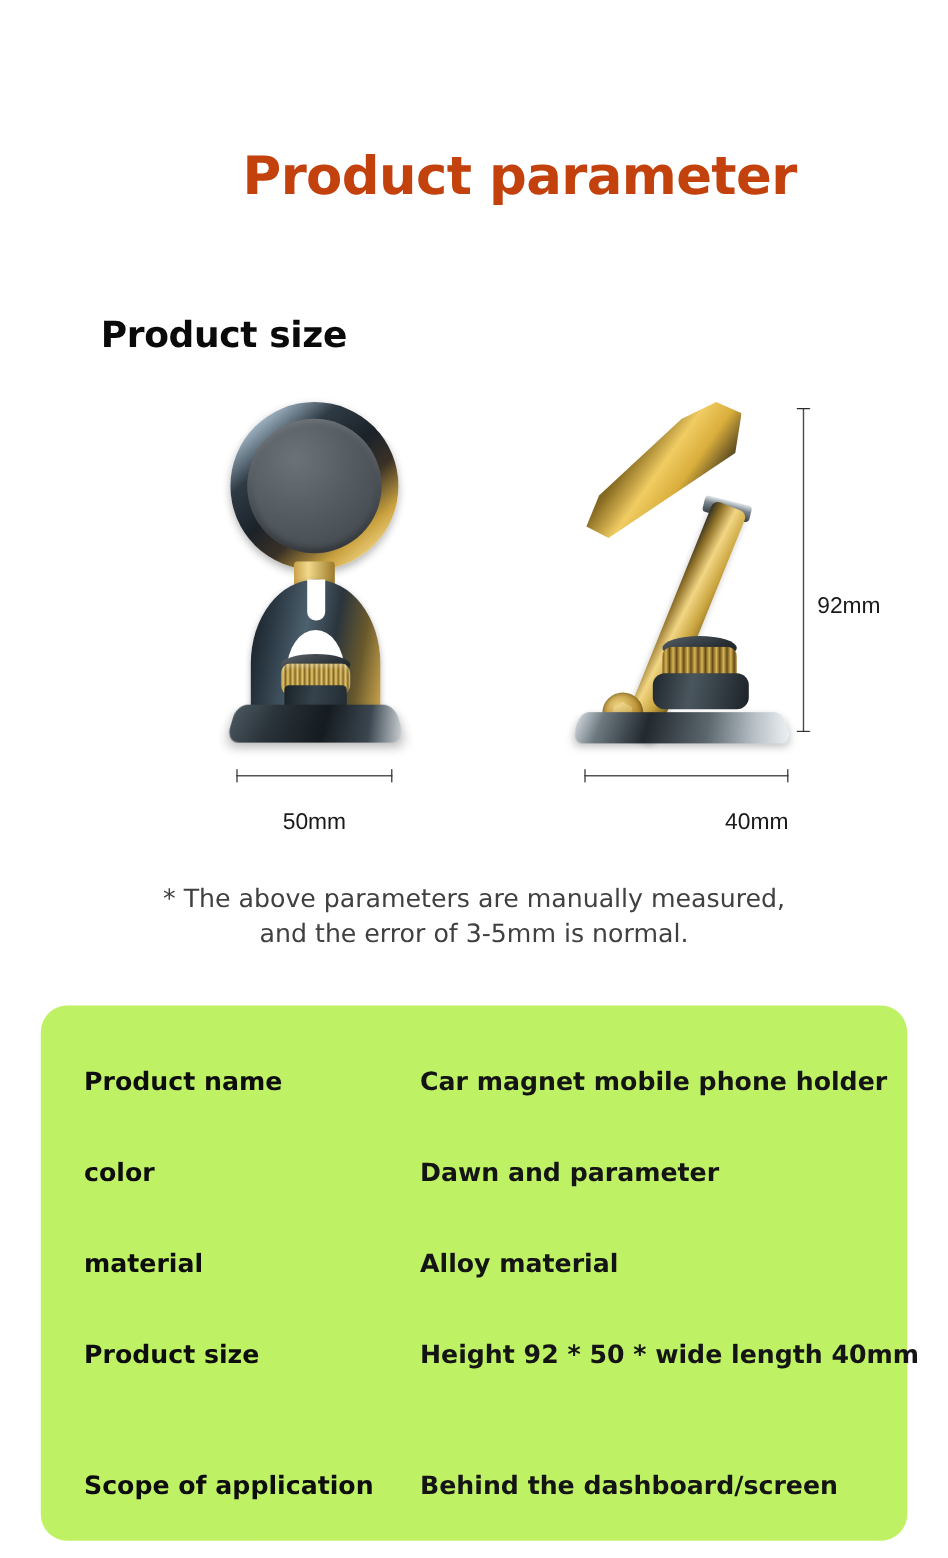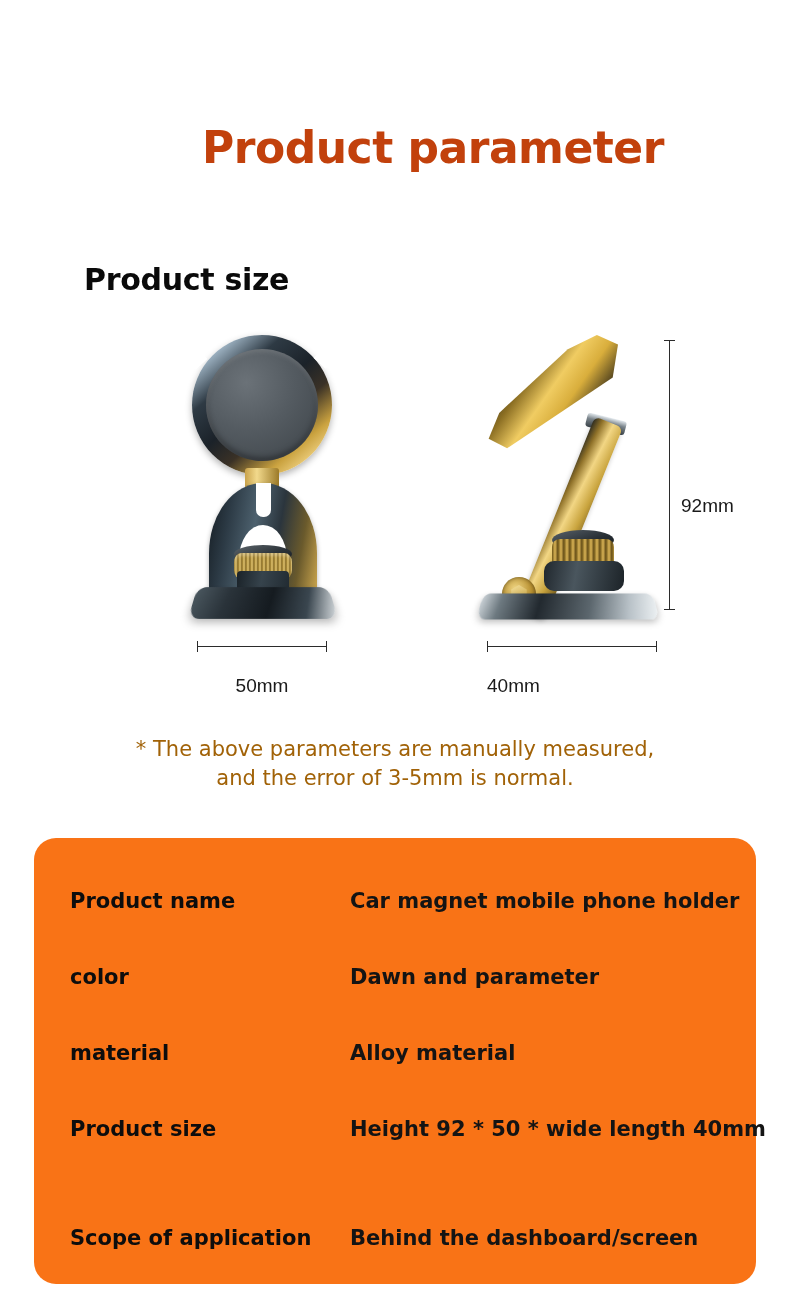--- a/index.html
+++ b/index.html
@@ -271,42 +271,42 @@
     font-size: 19px;
     color: #1a1a1a;
     white-space: nowrap;
     margin-top: 21px;
   }
 
   #dim-50-line { left: 197px; top: 646px; width: 130px; }
   #dim-50-label { left: 197px; top: 654px; width: 130px; text-align: center; }
 
   #dim-40-line { left: 487px; top: 646px; width: 170px; }
-  #dim-40-label { left: 487px; top: 654px; width: 170px; text-align: left; }
+  #dim-40-label { left: 487px; top: 654px; width: 170px; text-align: right; }
 
   #dim-92-line { left: 669px; top: 340px; height: 270px; }
   #dim-92-label { left: 681px; top: 474px; }
 
   
   .note {
     position: absolute;
     left: 0; top: 735px;
     width: 790px;
     text-align: center;
     font-size: 21px;
     line-height: 29px;
-    color: #a16207;
+    color: #404040;
   }
 
   
   .spec-panel {
     position: absolute;
     left: 34px; top: 838px;
     width: 722px; height: 446px;
-    background: #f97316;
+    background: #bef264;
     border-radius: 22px;
   }
   .spec-row {
     position: absolute;
     left: 0;
     width: 100%;
     height: 40px;
     display: flex;
     align-items: center;
   }

